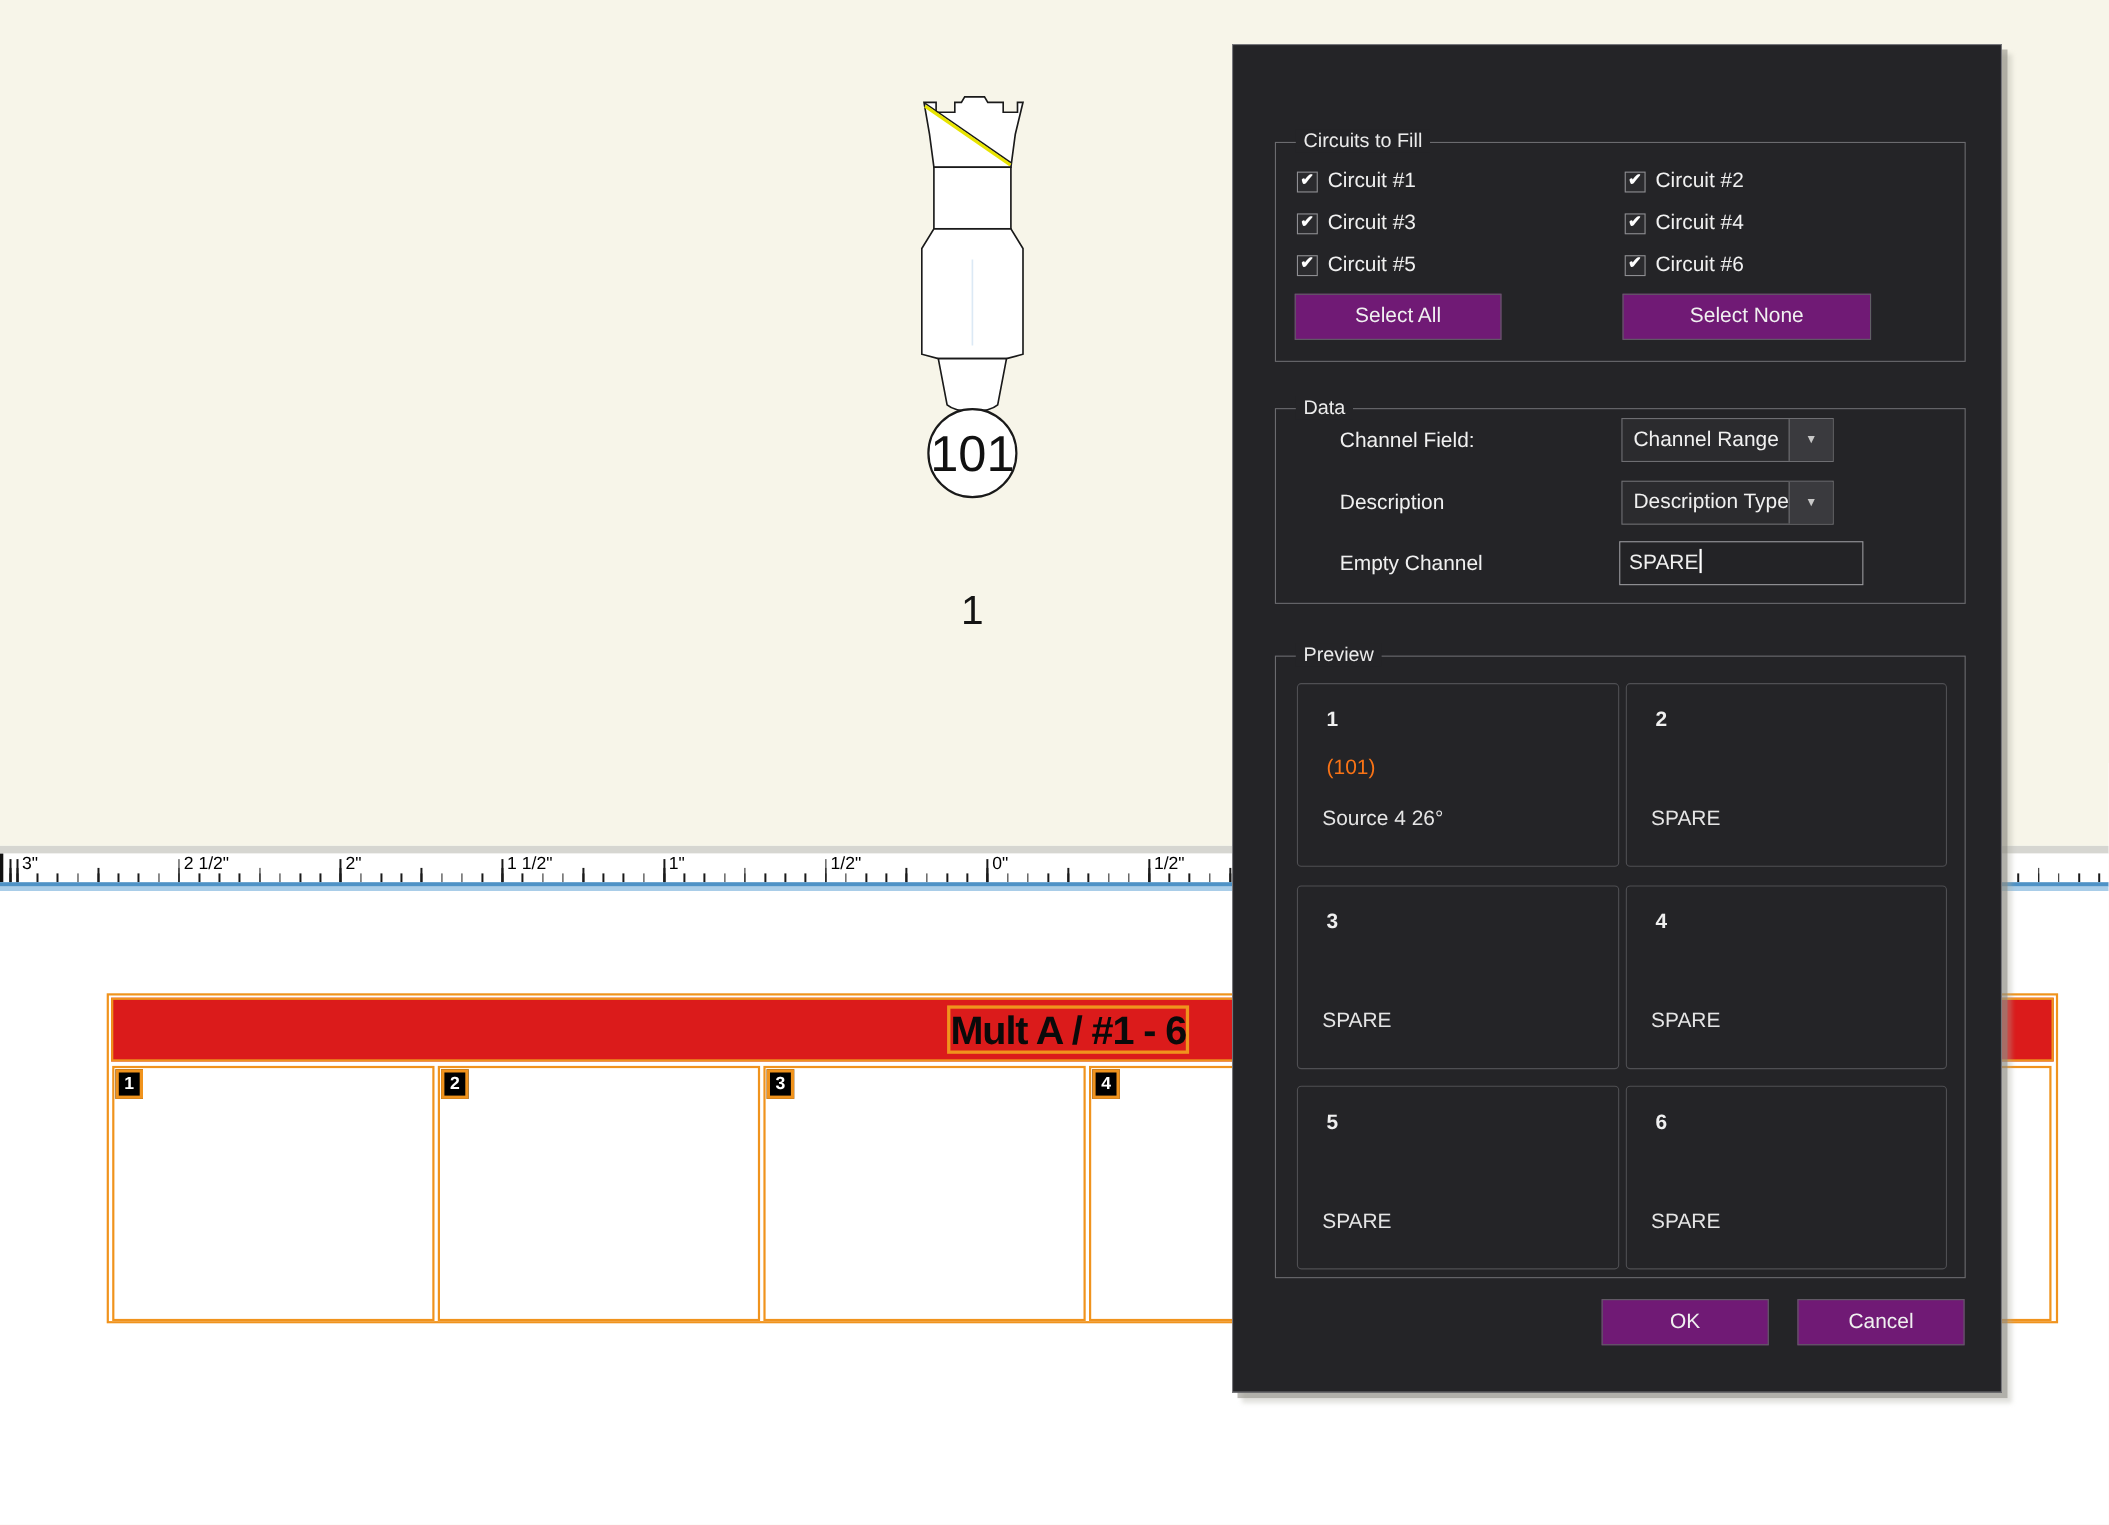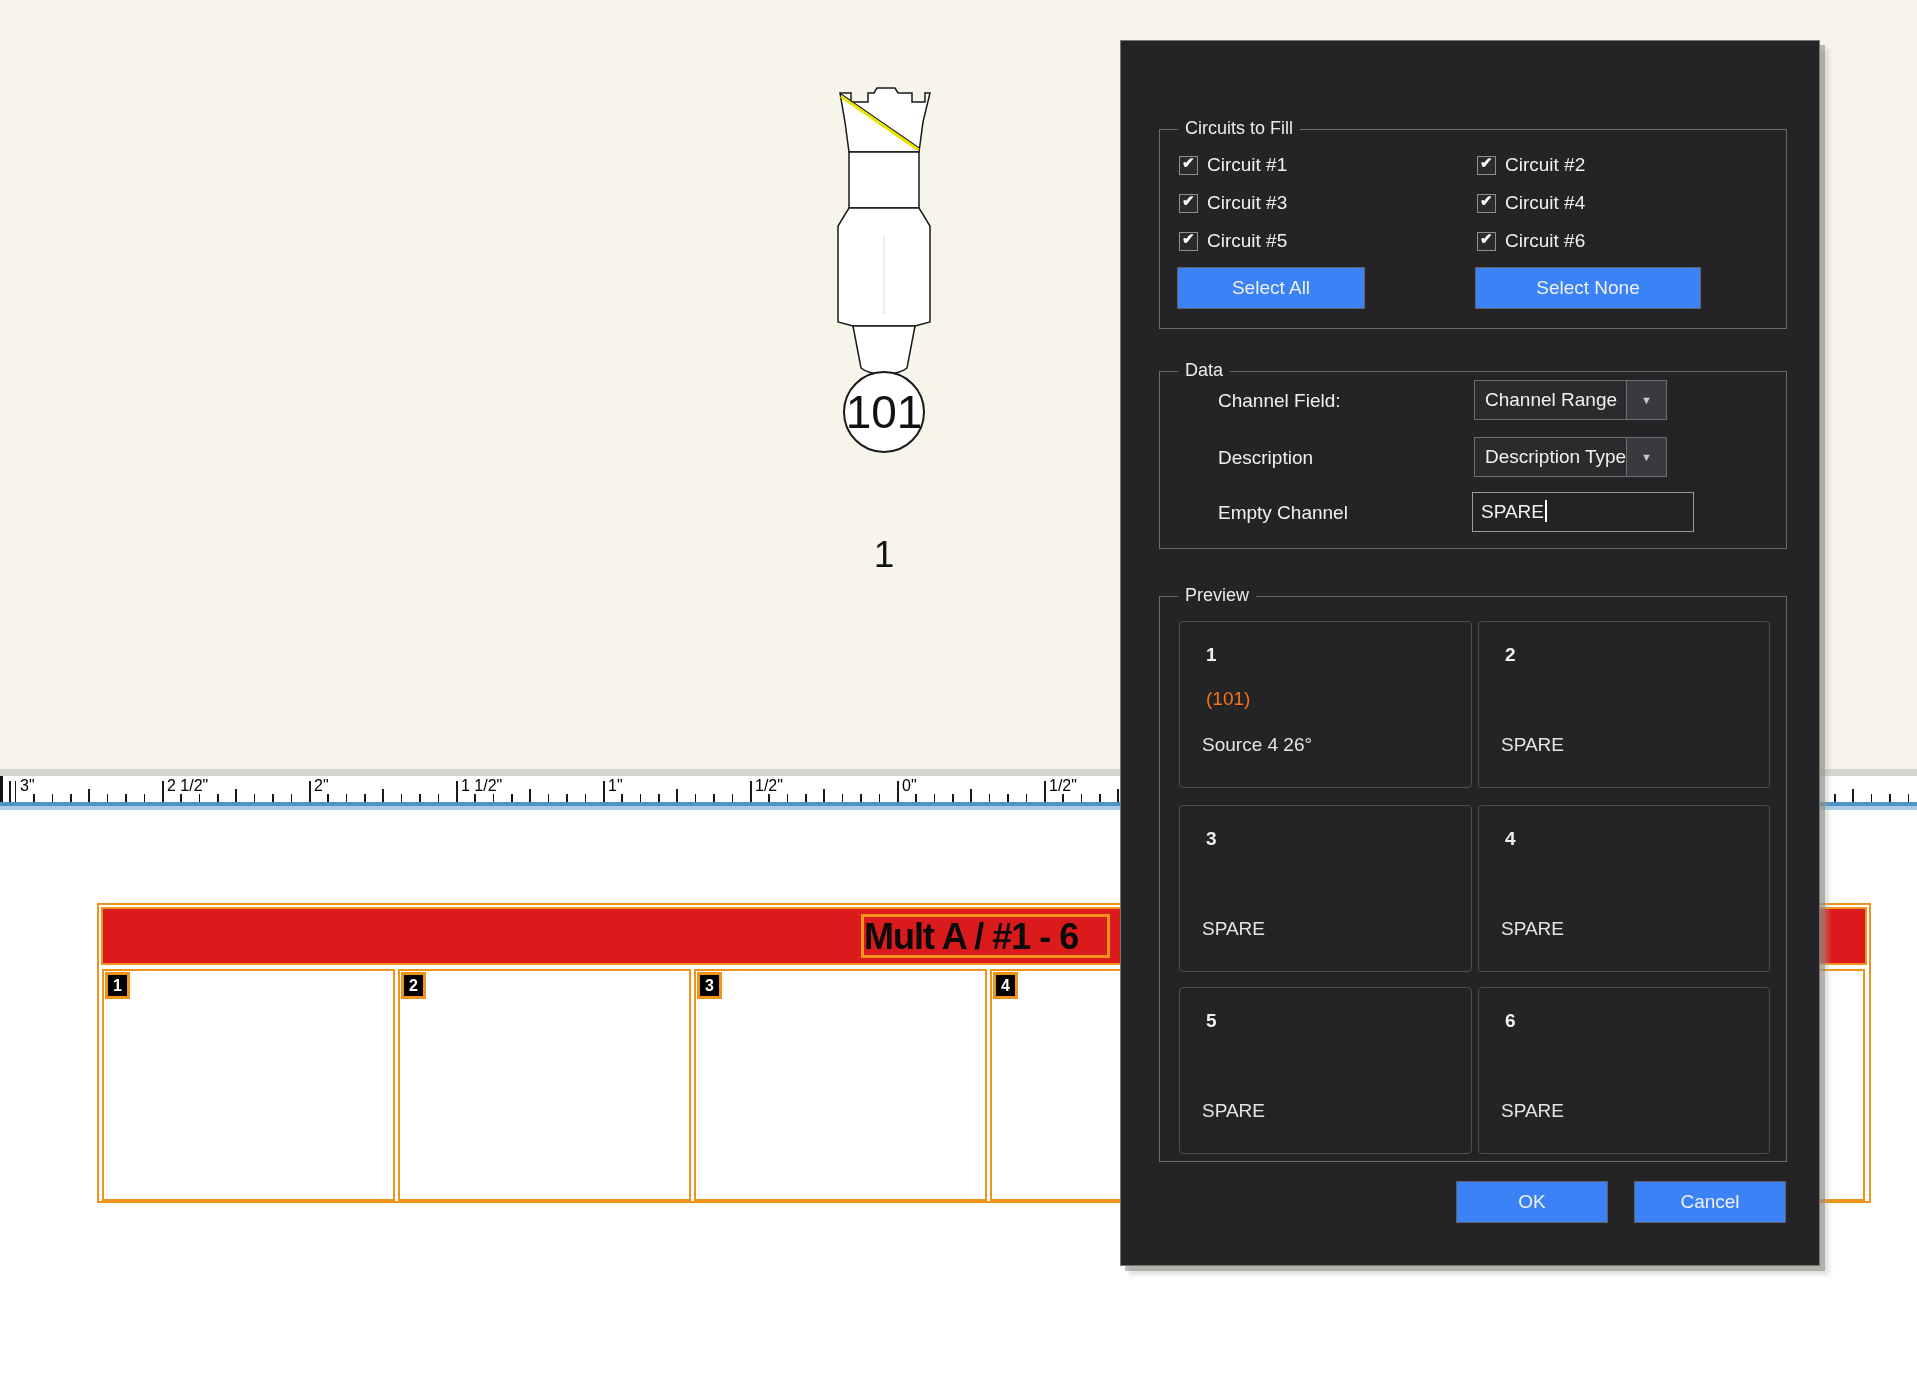--- a/index.html
+++ b/index.html
@@ -35,21 +35,21 @@
   
   #fixture { left:834px; top:86px; }
   .sym-label { width:300px; text-align:center; color:#141414; font-size:37px; left:734px; }
   .sym-purpose { top:472px; }
   .sym-unit { top:534px; }
 
   
   #ctable { left:97px; top:903px; width:1774px; height:300px; border:2px solid #F0931D; }
   .thead { position:absolute; left:2px; top:2px; width:1766px; height:58px;
            background:#DB1B1B; border:2px solid #F0931D; }
-  .ttitle-box { position:absolute; left:758px; top:5px; width:249px; height:44px;
+  .ttitle-box { position:absolute; left:758px; top:5px; width:220px; height:44px;
            border:3px solid #F0931D; text-align:left; }
   .ttitle-box span { font-size:36px; font-weight:bold; color:#0a0a0a; line-height:40px;
            white-space:nowrap; letter-spacing:-1px; }
   .tcell { position:absolute; top:64px; height:232px; width:293px;
            background:#fff; border:2px solid #F0931D; }
   .tc0{left:3px}.tc1{left:299px}.tc2{left:595px}.tc3{left:891px}.tc4{left:1187px}.tc5{left:1477px;width:289px}
   .ttag { position:absolute; left:1px; top:1px; width:25px; height:27px;
           background:#000; border:3px solid #F0931D; color:#fff; font-size:16px;
           font-weight:bold; text-align:center; line-height:21px; }
 
@@ -73,21 +73,21 @@
 
   .cbrow { position:absolute; height:28px; display:flex; align-items:center; }
   .cb-c1{left:58px}.cb-c2{left:356px}
   .cb-r1{top:110px}.cb-r2{top:148px}.cb-r3{top:186px}
   .checkbox { width:19px; height:19px; background:#2B2B2E; border:1px solid #8E8E92;
               position:relative; margin-right:9px; }
   .checkbox.checked::after { content:"\2714"; position:absolute; left:2px; top:-3px;
               color:#fff; font-size:15px; font-weight:bold; }
   .cblabel { font-size:19px; color:#F0F0F0; white-space:nowrap; }
 
-  .dbtn { position:absolute; background:#3b82f6; border:1px solid #606065; color:#F0F0F0;
+  .dbtn { position:absolute; background:#701a75; border:1px solid #606065; color:#F0F0F0;
           font-size:19px; text-align:center; }
   #btn-select-all  { left:56px;  top:226px; width:188px; height:42px; line-height:40px; }
   #btn-select-none { left:354px; top:226px; width:226px; height:42px; line-height:40px; }
   #btn-ok     { left:335px; top:1140px; width:152px; height:42px; line-height:40px; }
   #btn-cancel { left:513px; top:1140px; width:152px; height:42px; line-height:40px; }
 
   .frow-label { position:absolute; left:58px; font-size:19px; color:#F0F0F0; white-space:nowrap; }
   .dropdown { position:absolute; left:314px; width:193px; height:40px; background:#2B2B2E;
               border:1px solid #6E6E72; display:flex; }
   .dd-value { flex:1; font-size:19px; color:#F0F0F0; line-height:38px; padding-left:10px;

